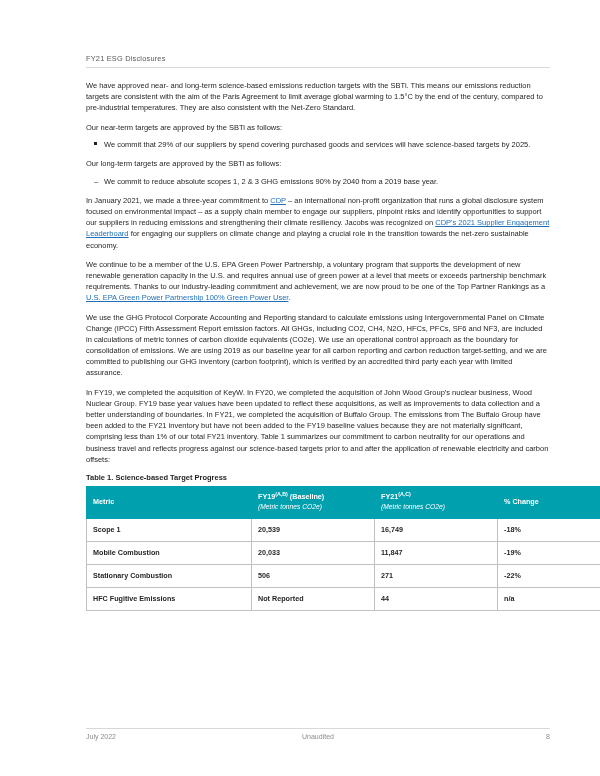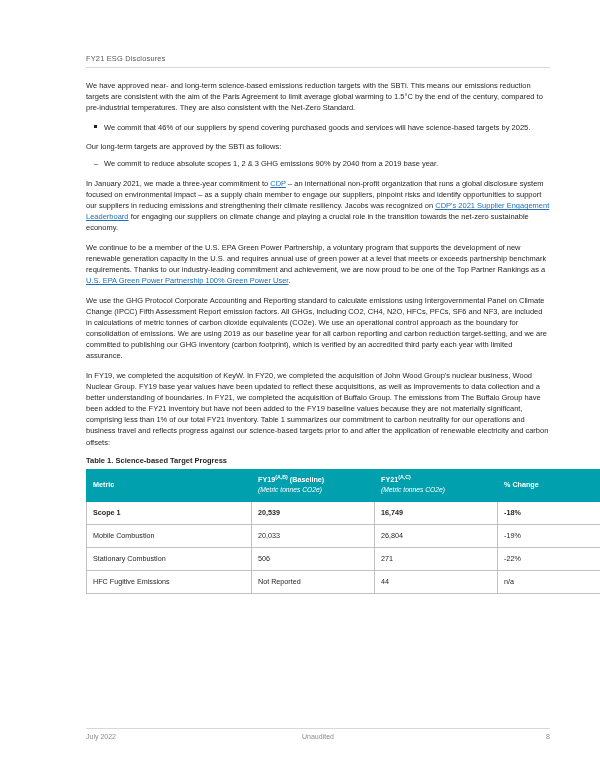--- a/index.html
+++ b/index.html
@@ -98,20 +98,21 @@
     border-collapse: collapse;
     width: 464px;
     table-layout: fixed;
     font-size: 7.2px;
   }
   table.esg th, table.esg td {
     border: 1px solid #bfc1c3;
     padding: 4.5px 6px;
     vertical-align: middle;
     text-align: left;
+    font-weight: bold;
   }
   table.esg thead th {
     background: #00a0af;
     color: #ffffff;
     font-weight: bold;
     line-height: 10.5px;
     height: 22px;
     border-color: #00a0af;
   }
   table.esg thead th .sub {
@@ -176,25 +177,26 @@
 
 <div class="page">
 
   <div class="header">FY21 ESG Disclosures</div>
   <div class="header-rule"></div>
 
   <div class="content">
 
     <p class="body">We have approved near- and long-term science-based emissions reduction targets with the SBTi. This means our emissions reduction targets are consistent with the aim of the Paris Agreement to limit average global warming to 1.5°C by the end of the century, compared to pre-industrial temperatures. They are also consistent with the Net-Zero Standard.</p>
 
+    <p class="body tight">Our near-term targets are approved by the SBTi as follows:</p>
 
     <ul class="bullets">
       <li>
         <span class="marker"></span>
-        <span>We commit that 46% of our suppliers by spend covering purchased goods and services will have science-based targets by 2025.</span>
+        <span>We commit that 29% of our suppliers by spend covering purchased goods and services will have science-based targets by 2025.</span>
       </li>
     </ul>
 
     <p class="body tight">Our long-term targets are approved by the SBTi as follows:</p>
 
     <ul class="bullets dash">
       <li>
         <span class="marker">–</span>
         <span>We commit to reduce absolute scopes 1, 2 &amp; 3 GHG emissions 90% by 2040 from a 2019 base year.</span>
       </li>
@@ -232,21 +234,21 @@
       <tbody>
         <tr class="scope-row">
           <td>Scope 1</td>
           <td>20,539</td>
           <td>16,749</td>
           <td>-18%</td>
         </tr>
         <tr>
           <td>Mobile Combustion</td>
           <td>20,033</td>
-          <td>26,804</td>
+          <td>11,847</td>
           <td>-19%</td>
         </tr>
         <tr>
           <td>Stationary Combustion</td>
           <td>506</td>
           <td>271</td>
           <td>-22%</td>
         </tr>
         <tr>
           <td>HFC Fugitive Emissions</td>

